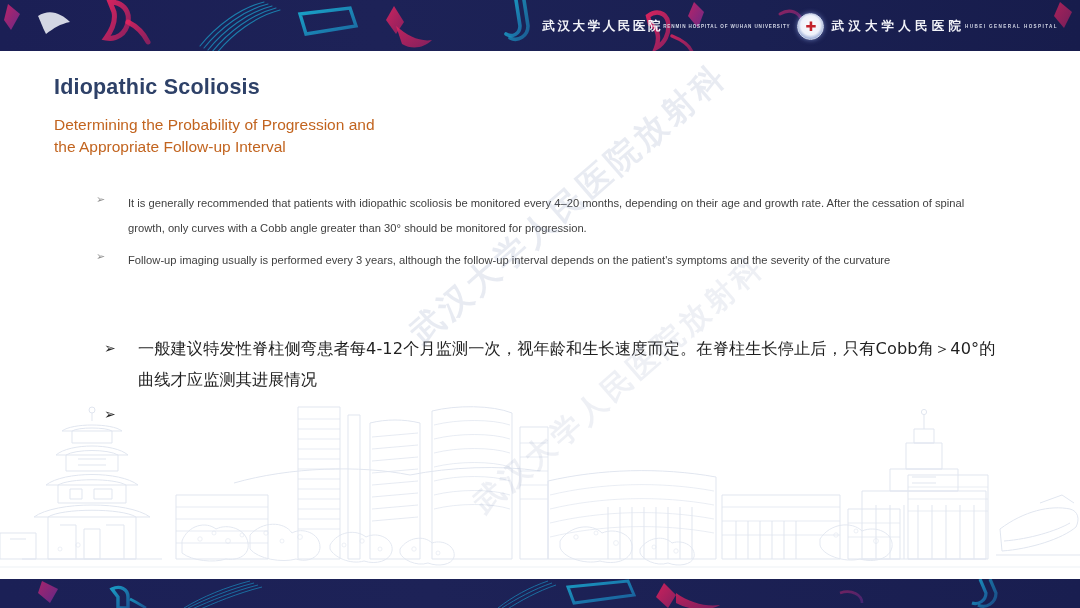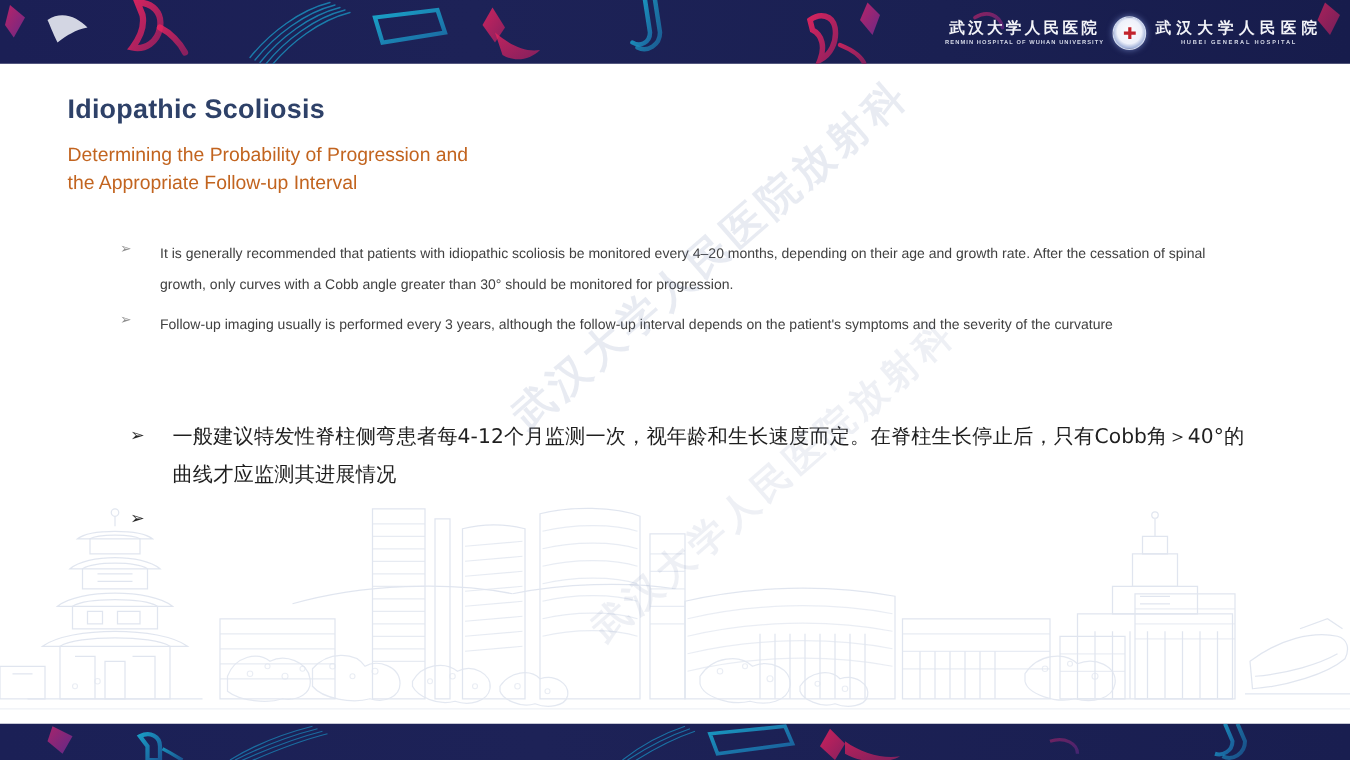--- a/index.html
+++ b/index.html
@@ -23,21 +23,21 @@
     background:linear-gradient(90deg,#1b2056 0%,#1d2257 40%,#191e50 100%);
     overflow:hidden;
   }
   .bottom-art{position:absolute;inset:0;}
 
   
   .logo-block{
     position:absolute;right:22px;top:11px;height:30px;
     display:flex;align-items:center;gap:7px;
   }
-  .logo-col{display:flex;flex-direction:column;align-items:center;line-height:1;}
+  .logo-col{display:flex;flex-direction:row;align-items:center;line-height:1;}
   .logo-cn{
     color:#f2f3f8;font-size:12.5px;font-weight:700;letter-spacing:2.6px;
     font-family:"DejaVu Sans",sans-serif;white-space:nowrap;
   }
   .logo-en{
     color:#d3d7e6;font-size:4.6px;font-weight:700;letter-spacing:.85px;
     margin-top:3.5px;white-space:nowrap;
   }
   .logo-col.r .logo-cn{letter-spacing:4.2px;}
   .logo-col.r .logo-en{letter-spacing:1.4px;}

